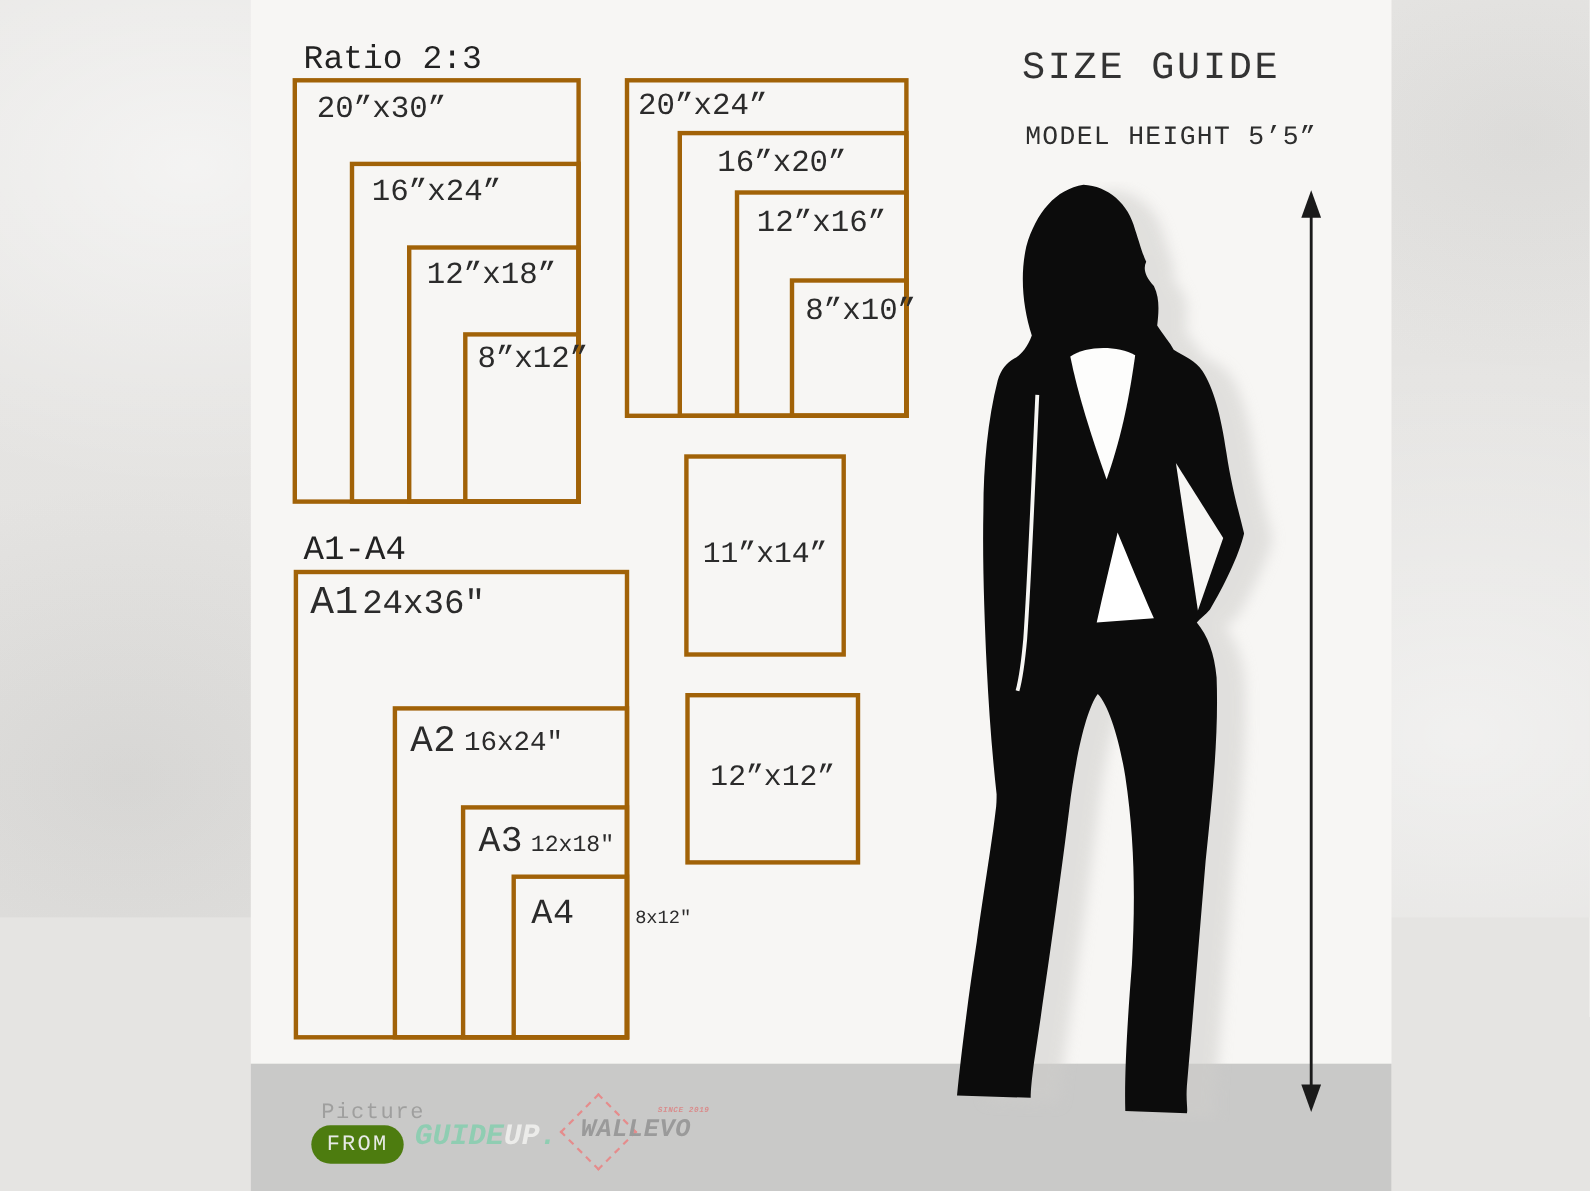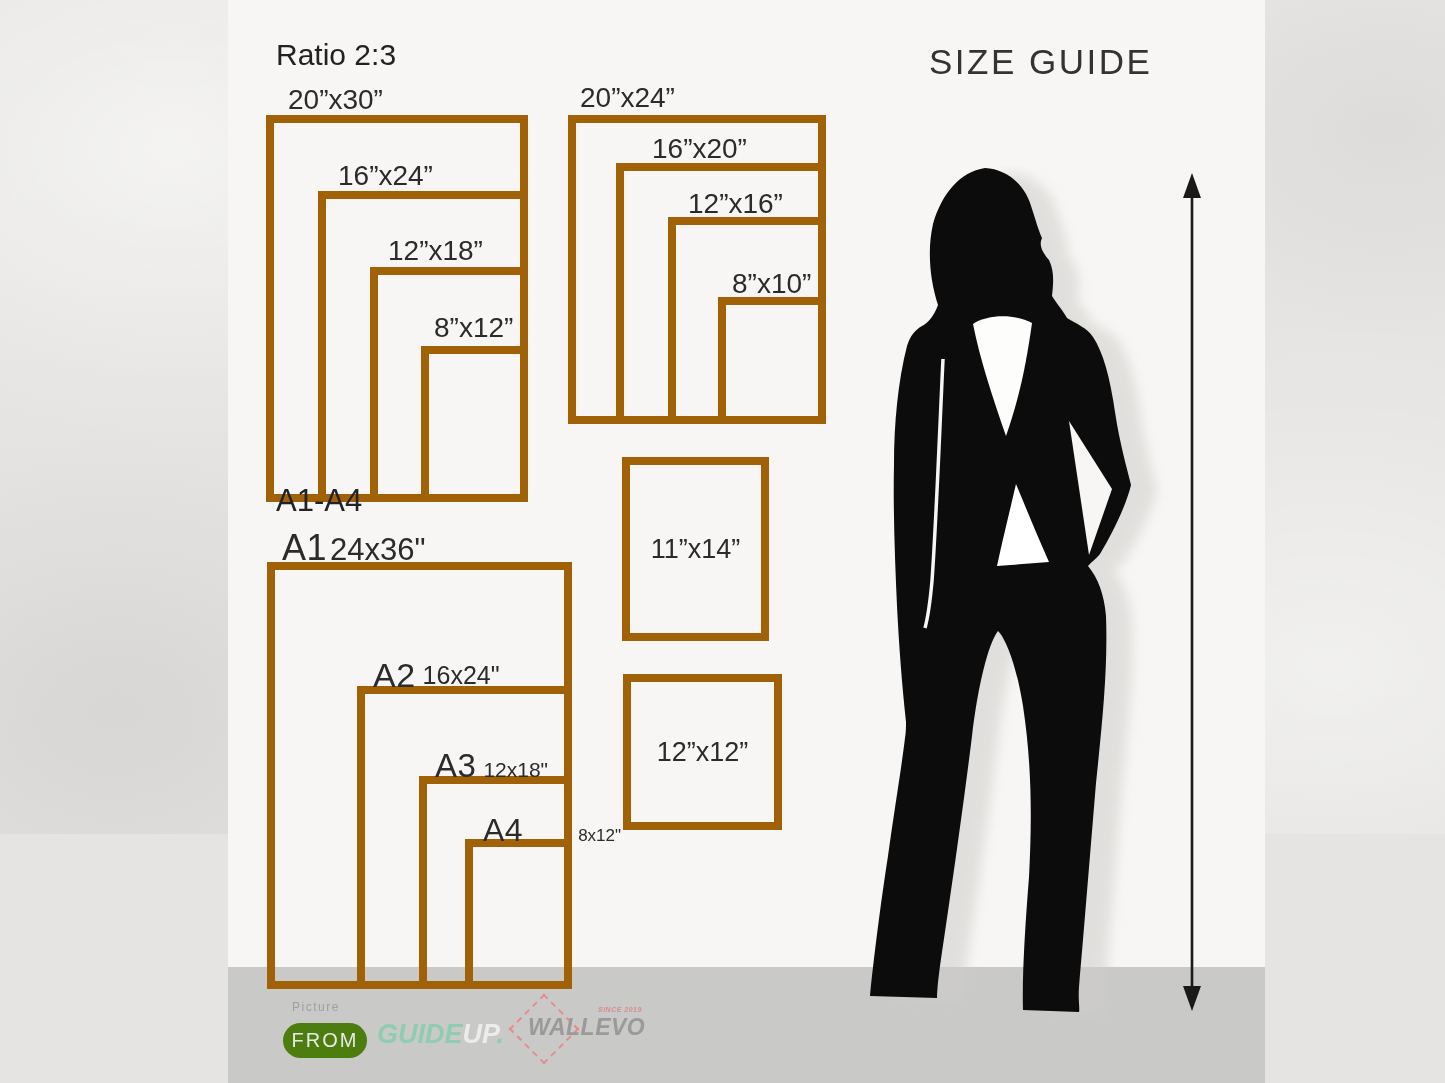--- a/index.html
+++ b/index.html
@@ -1,39 +1,39 @@
 <!DOCTYPE html>
 <html><head>
 <meta charset="utf-8">
 <style>
   html,body{margin:0;padding:0;}
   body{width:1445px;height:1083px;position:relative;overflow:hidden;
        font-family:"Liberation Sans","DejaVu Sans",sans-serif;background:#e5e4e2;}
-  .stage{position:absolute;inset:0;width:1445px;height:834px;}
+  .stage{position:absolute;inset:0;width:1445px;height:834px;font-family:Liberation Mono, monospace;}
   
   .bg{position:absolute;inset:0;
       background:
         radial-gradient(620px 420px at 12% 18%, rgba(255,255,255,.55), rgba(255,255,255,0) 70%),
         radial-gradient(700px 500px at 92% 80%, rgba(255,255,255,.5), rgba(255,255,255,0) 70%),
         radial-gradient(500px 380px at 8% 85%, rgba(180,180,178,.25), rgba(180,180,178,0) 70%),
         radial-gradient(420px 300px at 96% 15%, rgba(185,185,183,.22), rgba(185,185,183,0) 70%),
         linear-gradient(180deg,#e7e6e4,#e2e1df);}
   .panel{position:absolute;left:228px;top:0;width:1037px;height:1083px;background:#f7f6f4;}
   .footer-bar{position:absolute;left:228px;top:967px;width:1037px;height:116px;background:#c9c9c8;}
-  .rect{position:absolute;border:8px solid #a16207;box-sizing:border-box;background:transparent;margin-top:44px;}
+  .rect{position:absolute;border:4px solid #a16207;box-sizing:border-box;background:transparent;}
   .sizelabel{position:absolute;font-size:28px;color:#2b2b2b;white-space:nowrap;text-align:right;}
   .grouptitle{position:absolute;font-size:30px;color:#222;white-space:nowrap;}
   .centerlabel{position:absolute;display:flex;align-items:center;justify-content:center;
                box-sizing:border-box;font-size:27px;color:#2b2b2b;}
   .arow{position:absolute;display:flex;align-items:baseline;white-space:nowrap;color:#2b2b2b;}
   .aname{letter-spacing:0.5px;}
   .asize{margin-left:7px;}
   .sg-title{position:absolute;left:929px;top:42px;font-size:35px;letter-spacing:2.5px;color:#333;}
   .mh-title{position:absolute;left:932px;top:112px;font-size:24px;letter-spacing:1.2px;color:#2e2e2e;}
-  .pic-label{position:absolute;left:292px;top:1000px;font-size:12px;letter-spacing:1.5px;color:#9f9f9e;}
+  .pic-label{position:absolute;left:292px;top:1000px;font-size:20px;letter-spacing:1.5px;color:#9f9f9e;}
   .from-badge{position:absolute;left:283px;top:1023px;width:84px;height:35px;border-radius:18px;
               background:#4d7c0f;display:flex;align-items:center;justify-content:center;
               font-size:20px;letter-spacing:2px;color:#e7eae6;}
   .gearup{position:absolute;left:377px;top:1019px;font-size:27px;font-weight:bold;font-style:italic;
           letter-spacing:0px;white-space:nowrap;}
   .gear{color:#8fcdb2;} .up{color:#ececea;} .gdot{color:#8fcdb2;}
   .wallevo{position:absolute;left:505px;top:985px;width:150px;height:90px;}
   .diamond{position:absolute;left:14px;top:19px;width:46px;height:46px;
            border:2.5px dashed #e58c8c;transform:rotate(45deg);}
   .wname{position:absolute;left:23px;top:29px;font-size:23px;font-weight:bold;font-style:italic;
@@ -92,20 +92,21 @@
   <div class="arow" style="left:435px;top:747px;">
     <span class="aname" style="font-size:33px;">A3</span>
     <span class="asize" style="font-size:21px;">12x18"</span>
   </div>
   <div class="arow" style="left:483px;top:812px;gap:48px;">
     <span class="aname" style="font-size:32px;">A4</span>
     <span class="asize" style="font-size:17px;">8x12"</span>
   </div>
 
   <div class="sg-title">SIZE GUIDE</div>
+  <div class="mh-title">MODEL HEIGHT 5’5”</div>
 
   <svg style="left:860px;top:165px;" width="310" height="855" viewBox="0 0 310 855">
     <defs>
       <filter id="soft" x="-25%" y="-10%" width="160%" height="125%">
         <feGaussianBlur stdDeviation="6"></feGaussianBlur>
       </filter>
     </defs>
     <path fill="#cfcecb" opacity="0.55" filter="url(#soft)" transform="translate(26,5)" d="M125,3 C147,4 166,20 172,44 C176,56 178,64 182,73 C179,79 181,86 189,95 C195,107 193,121 192,131 C197,139 204,147 207,153 C217,159 227,163 233,172 C243,187 250,212 255,247 C260,280 267,303 271,320 C266,341 252,369 240,389 C236,394 231,397 228,401 C238,413 244,429 246,451 C248,505 242,560 236,618 C230,690 224,765 219,822 C218,836 220,843 219,847 L163,845 C162,812 165,762 169,712 C172,655 172,601 163,541 C158,509 148,476 138,466 C128,479 118,521 112,571 C104,636 92,721 80,801 C78,816 77,826 77,833 L10,831 C14,791 21,736 28,691 C35,641 42,599 45,573 C46,567 46,561 46,557 C42,521 39,481 37,441 C35,396 33,346 34,299 C34,259 38,216 47,181 C50,171 55,165 62,161 C68,158 74,151 78,140 C70,115 67,86 73,59 C82,28 100,7 125,3 Z"></path>
     <path fill="#0c0c0c" d="M125,3 C147,4 166,20 172,44 C176,56 178,64 182,73 C179,79 181,86 189,95 C195,107 193,121 192,131 C197,139 204,147 207,153 C217,159 227,163 233,172 C243,187 250,212 255,247 C260,280 267,303 271,320 C266,341 252,369 240,389 C236,394 231,397 228,401 C238,413 244,429 246,451 C248,505 242,560 236,618 C230,690 224,765 219,822 C218,836 220,843 219,847 L163,845 C162,812 165,762 169,712 C172,655 172,601 163,541 C158,509 148,476 138,466 C128,479 118,521 112,571 C104,636 92,721 80,801 C78,816 77,826 77,833 L10,831 C14,791 21,736 28,691 C35,641 42,599 45,573 C46,567 46,561 46,557 C42,521 39,481 37,441 C35,396 33,346 34,299 C34,259 38,216 47,181 C50,171 55,165 62,161 C68,158 74,151 78,140 C70,115 67,86 73,59 C82,28 100,7 125,3 Z"></path>
     <path fill="#fdfdfc" d="M113,159 C128,149 156,149 172,158 C167,193 161,228 146,271 C132,231 120,194 113,159 Z"></path>

